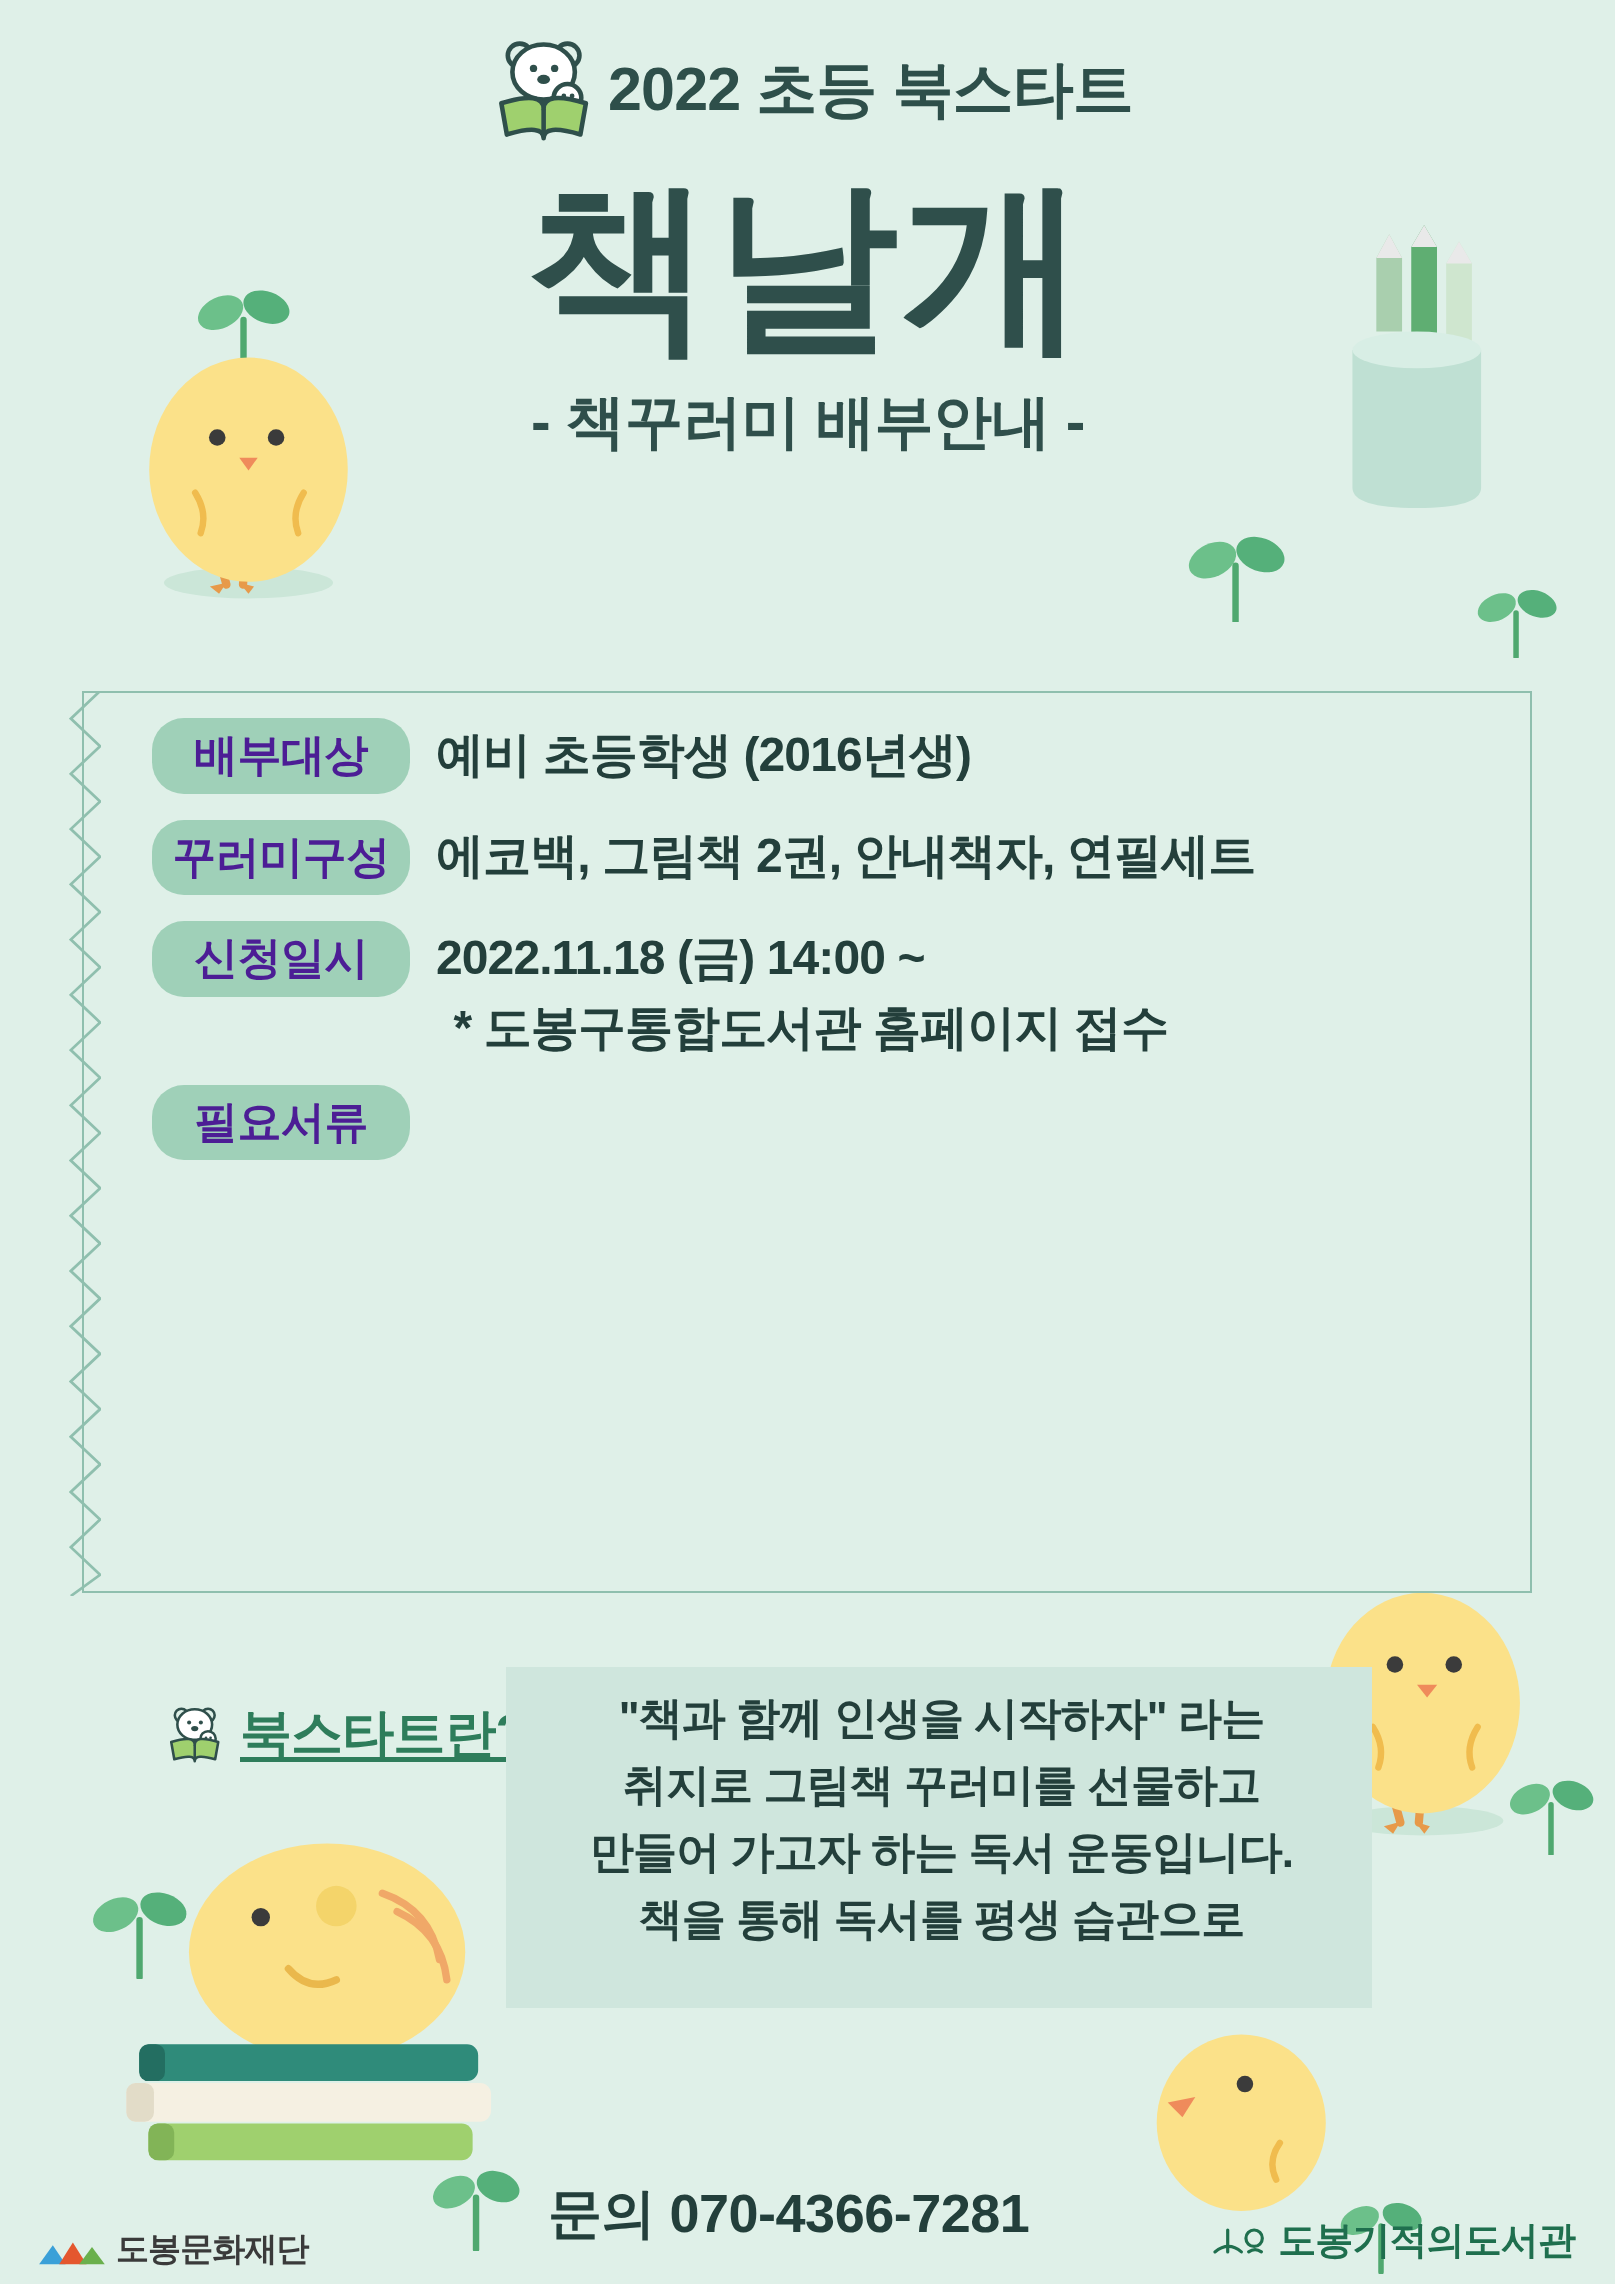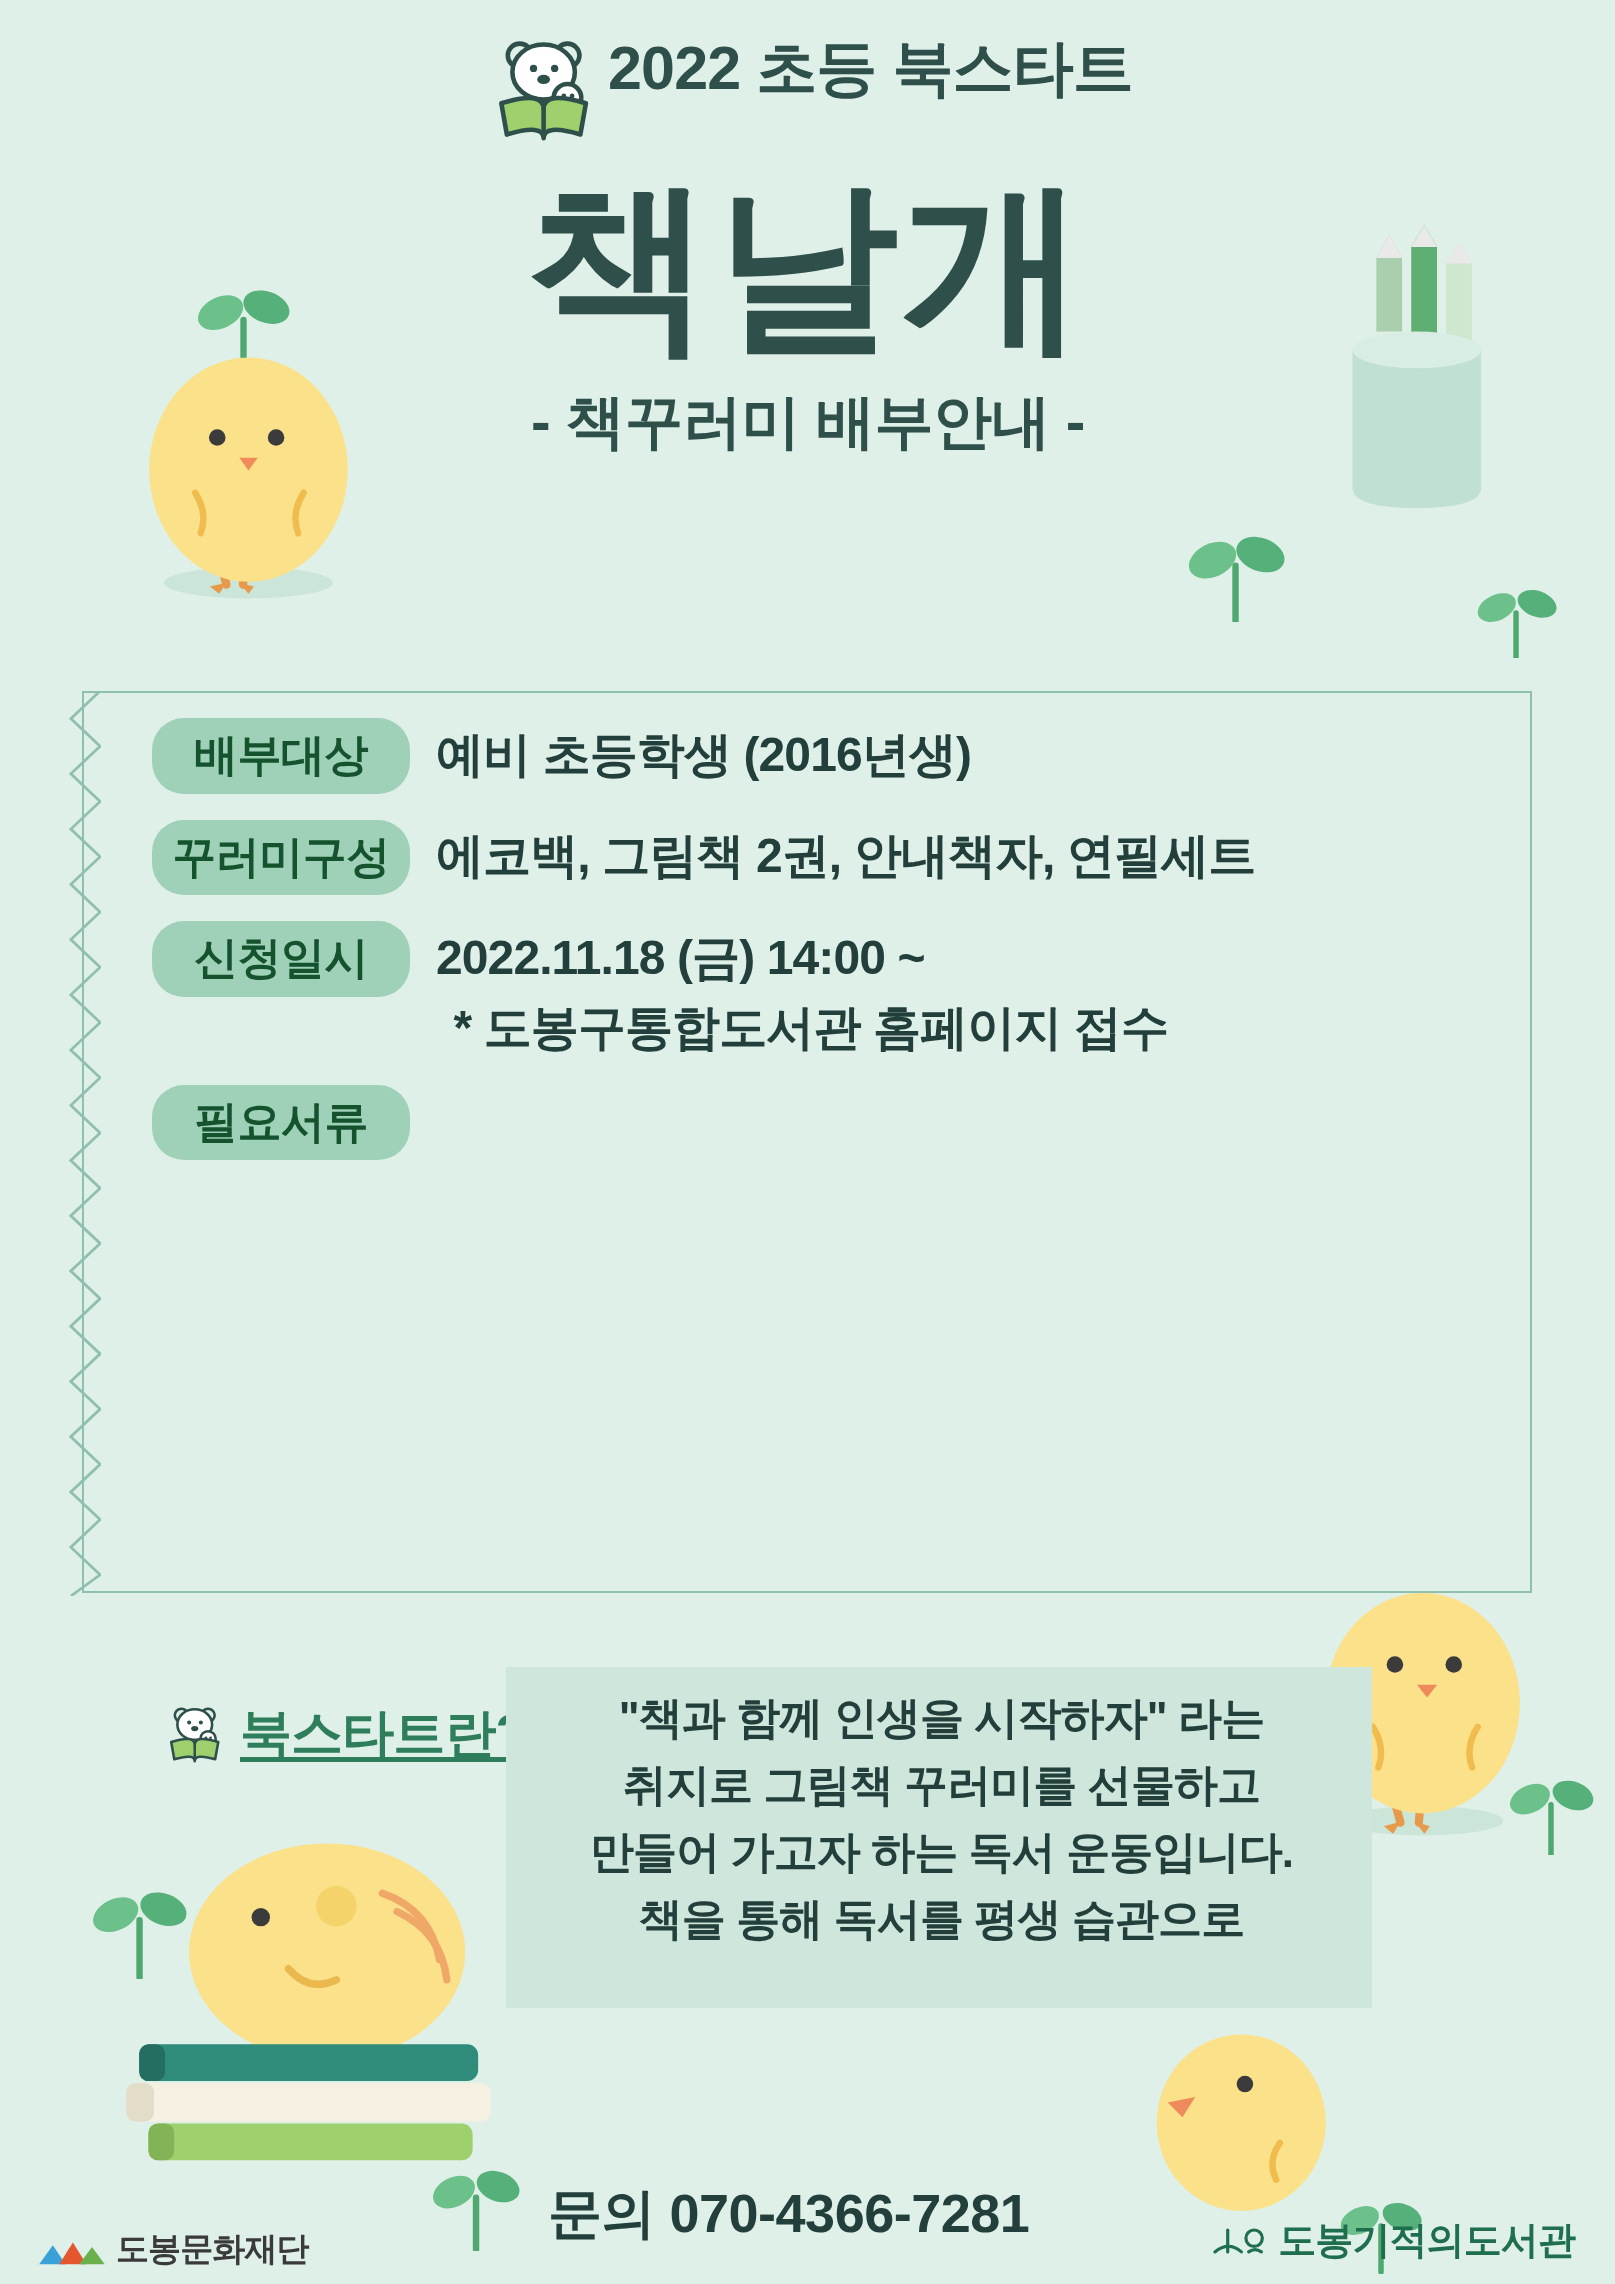--- a/index.html
+++ b/index.html
@@ -15,20 +15,21 @@
   }
 
   
   #header-block {
     position: absolute;
     top: 28px; left: 0; width: 100%;
     text-align: center;
   }
   #kicker-row {
     display: flex;
+    align-items: center;
     justify-content: center;
     gap: 1px;
   }
   #kicker {
     font-size: 61px;
     font-weight: 700;
     letter-spacing: -0.9px;
     color: #2e4f4a;
   }
   #main-title {
@@ -64,21 +65,21 @@
     width: 1363px;
   }
   .info-row {
     display: flex;
     align-items: flex-start;
     margin-bottom: 26px;
   }
   .pill {
     flex: 0 0 auto;
     background: #9fd0b8;
-    color: #14532d;
+    color: #4c1d95;
     font-size: 44px;
     font-weight: 800;
     border-radius: 32px;
     padding: 8.3px 19.3px;
     min-width: 258px;
     text-align: center;
     letter-spacing: -0.5px;
   }
   .info-val {
     font-size: 48px;

